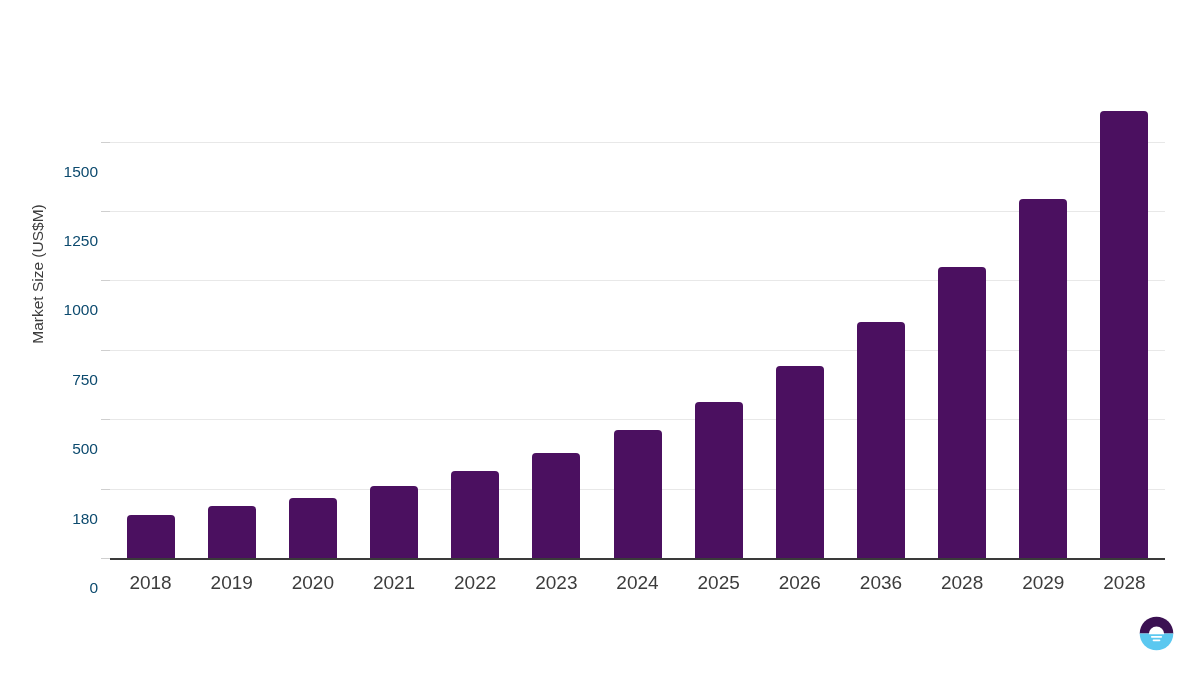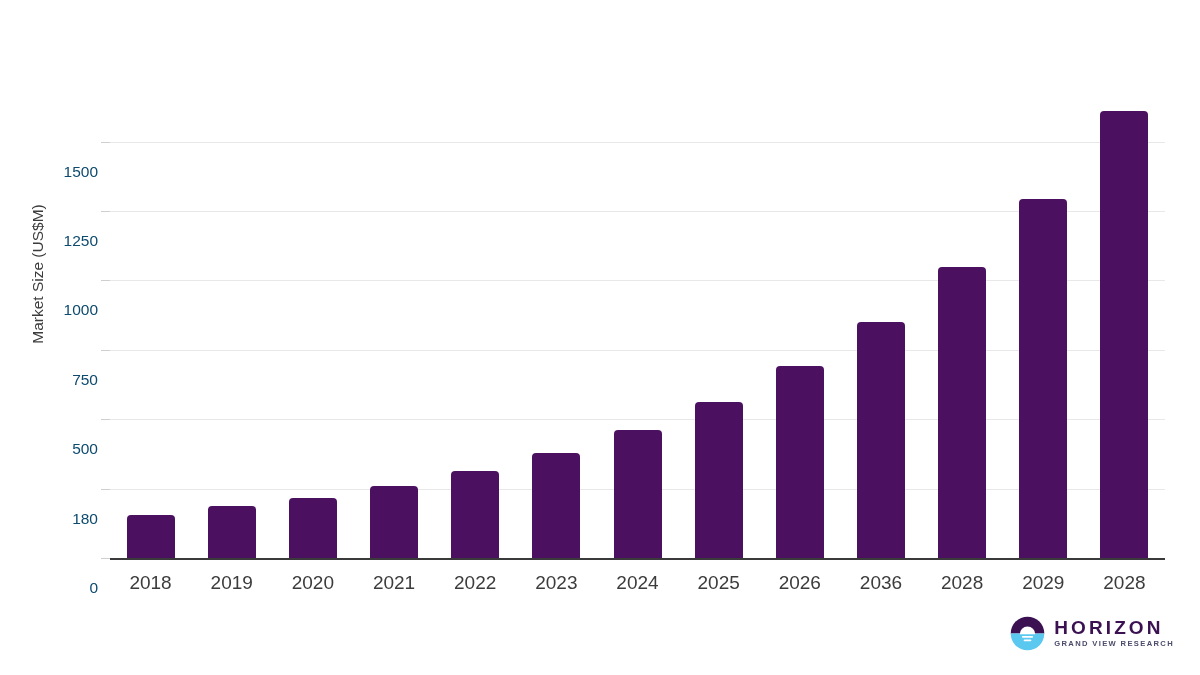--- a/index.html
+++ b/index.html
@@ -231,19 +231,15 @@
       <g clip-path="url(#clipTop)">
         <circle cx="50" cy="50" r="48" fill="#3b1152"></circle>
       </g>
       <g clip-path="url(#clipBot)">
         <circle cx="50" cy="50" r="48" fill="#5bc8f0"></circle>
       </g>
       <path d="M50 30 a22 22 0 0 1 22 22 H28 a22 22 0 0 1 22 -22 z" fill="#ffffff"></path>
       <rect x="34" y="57" width="32" height="5" rx="2.5" fill="#ffffff"></rect>
       <rect x="39" y="67" width="22" height="5" rx="2.5" fill="#ffffff"></rect>
     </svg>
-    <div id="logo-text">
-      <div id="logo-wordmark">HORIZON</div>
-      <div id="logo-tagline">GRAND VIEW RESEARCH</div>
-    </div>
   </div>
 
 </div>
 
 </body></html>

